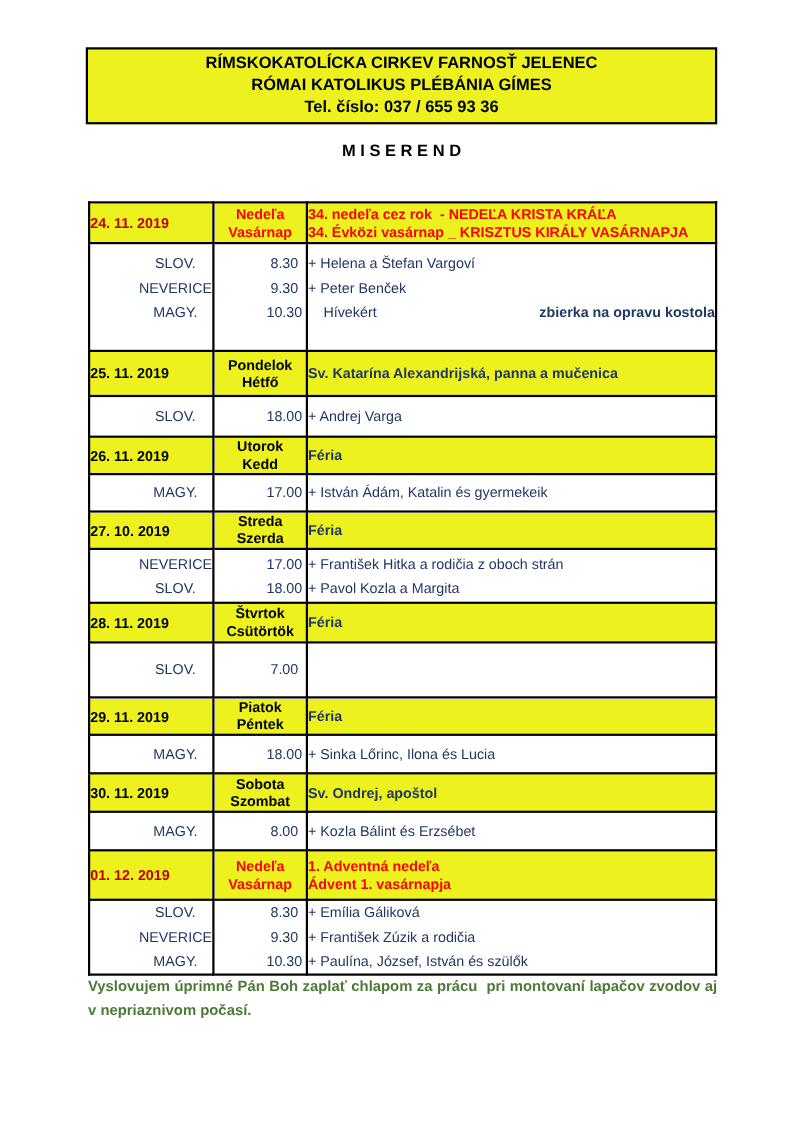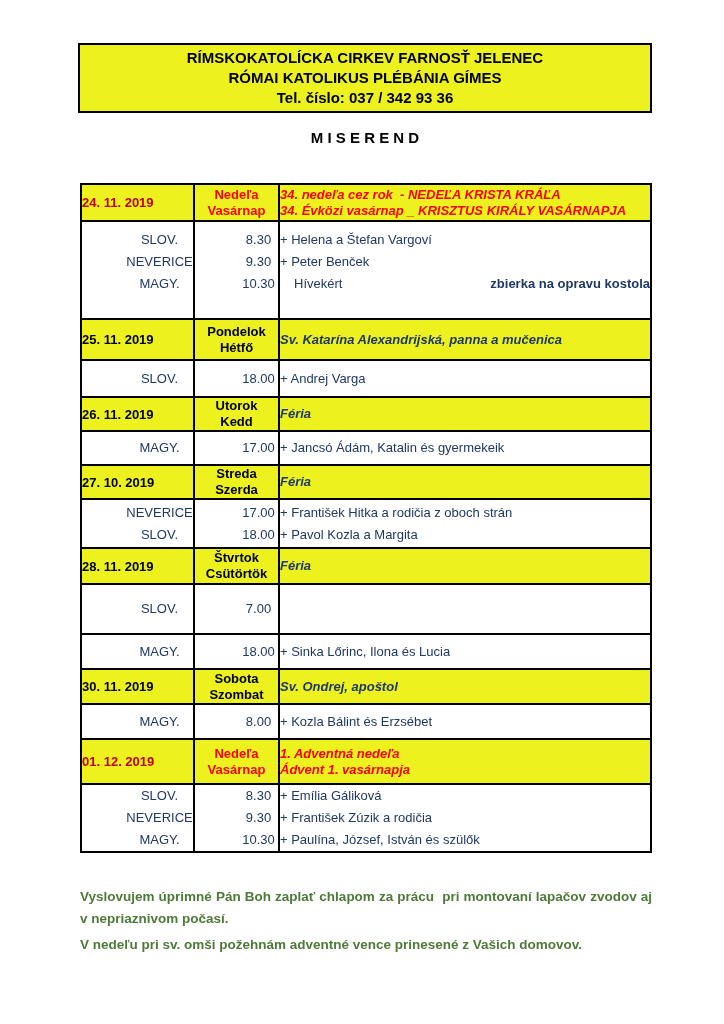--- a/index.html
+++ b/index.html
@@ -24,21 +24,21 @@
     border-collapse:collapse;table-layout:fixed;
   }
   table.schedule td{border:2px solid #000;padding:0;overflow:hidden;vertical-align:middle;}
   tr.yrow td{background:var(--yellow,#edf21e);}
   .c-date{font-weight:bold;font-size:13px;}
   .dline{font-weight:bold;font-size:13px;line-height:16px;text-align:center;}
   td.c-feast{padding-left:8px;}
   .fline{font-weight:bold;font-size:13px;line-height:16px;white-space:pre;}
   
   tr.yrow .c-date,tr.yrow .dline{color:#000;}
-  tr.yrow .fline{color:var(--navy,#1f3864);font-style:italic;}
+  tr.yrow .fline{color:var(--navy,#1f3864);}
   
   tr.yrow.sun .c-date{color:var(--darkred,#c00000);}
   tr.yrow.sun .dline,tr.yrow.sun .fline{color:var(--red,#fe0000);}
   
   tr.mrow{color:var(--navy,#1f3864);}
   tr.mrow.topalign td{vertical-align:top;padding-top:7px;}
   .line{font-size:13px;line-height:22px;}
   td.c-place .line,td.c-time .line{text-align:center;margin-left:44px;}
   td.c-int{padding-left:12px;padding-right:10px;}
   .noteline{display:flex;justify-content:space-between;}
@@ -53,21 +53,21 @@
   .p2{top:934px;}
 </style>
 </head>
 <body>
 
 <div class="page">
 
   <div class="title-box">
     <div>RÍMSKOKATOLÍCKA CIRKEV FARNOSŤ JELENEC</div>
     <div>RÓMAI KATOLIKUS PLÉBÁNIA GÍMES</div>
-    <div>Tel. číslo: 037 / 342 93 36</div>
+    <div>Tel. číslo: 037 / 655 93 36</div>
   </div>
 
   <div class="subtitle">
     <div>M I S E R E N D</div>
   </div>
 
   <table class="schedule">
     <colgroup>
         <col style="width:113px">
         <col style="width:85px">
@@ -140,21 +140,21 @@
       </td>
     </tr>
     <tr class="mrow" style="height:34px">
       <td class="c-place">
             <div class="line">MAGY.</div>
           </td>
       <td class="c-time">
             <div class="line">17.00</div>
           </td>
       <td class="c-int">
-            <div class="line">+ Jancsó Ádám, Katalin és gyermekeik</div>
+            <div class="line">+ István Ádám, Katalin és gyermekeik</div>
           </td>
     </tr>
 
     <tr class="yrow" style="height:24px">
       <td class="c-date">27. 10. 2019</td>
       <td class="c-day">
         <div class="dline">Streda</div>
         <div class="dline">Szerda</div>
       </td>
       <td class="c-feast">
@@ -191,20 +191,30 @@
             <div class="line">SLOV.</div>
           </td>
       <td class="c-time">
             <div class="line">7.00</div>
           </td>
       <td class="c-int">
             <div class="line"></div>
           </td>
     </tr>
 
+    <tr class="yrow" style="height:34px">
+      <td class="c-date">29. 11. 2019</td>
+      <td class="c-day">
+        <div class="dline">Piatok</div>
+        <div class="dline">Péntek</div>
+      </td>
+      <td class="c-feast">
+        <div class="fline">Féria</div>
+      </td>
+    </tr>
     <tr class="mrow" style="height:35px">
       <td class="c-place">
             <div class="line">MAGY.</div>
           </td>
       <td class="c-time">
             <div class="line">18.00</div>
           </td>
       <td class="c-int">
             <div class="line">+ Sinka Lőrinc, Ilona és Lucia</div>
           </td>
@@ -258,15 +268,14 @@
         <div class="line">+ Emília Gáliková</div>
         <div class="line">+ František Zúzik a rodičia</div>
         <div class="line">+ Paulína, József, István és szülők</div>
       </td>
     </tr>
 
     </tbody>
   </table>
 
   <div class="notes p1">Vyslovujem úprimné Pán Boh zaplať chlapom za prácu  pri montovaní lapačov zvodov aj v nepriaznivom počasí.</div>
-  <div class="notes p2">V nedeľu pri sv. omši požehnám adventné vence prinesené z Vašich domovov.</div>
 
 </div>
 
 </body></html>

